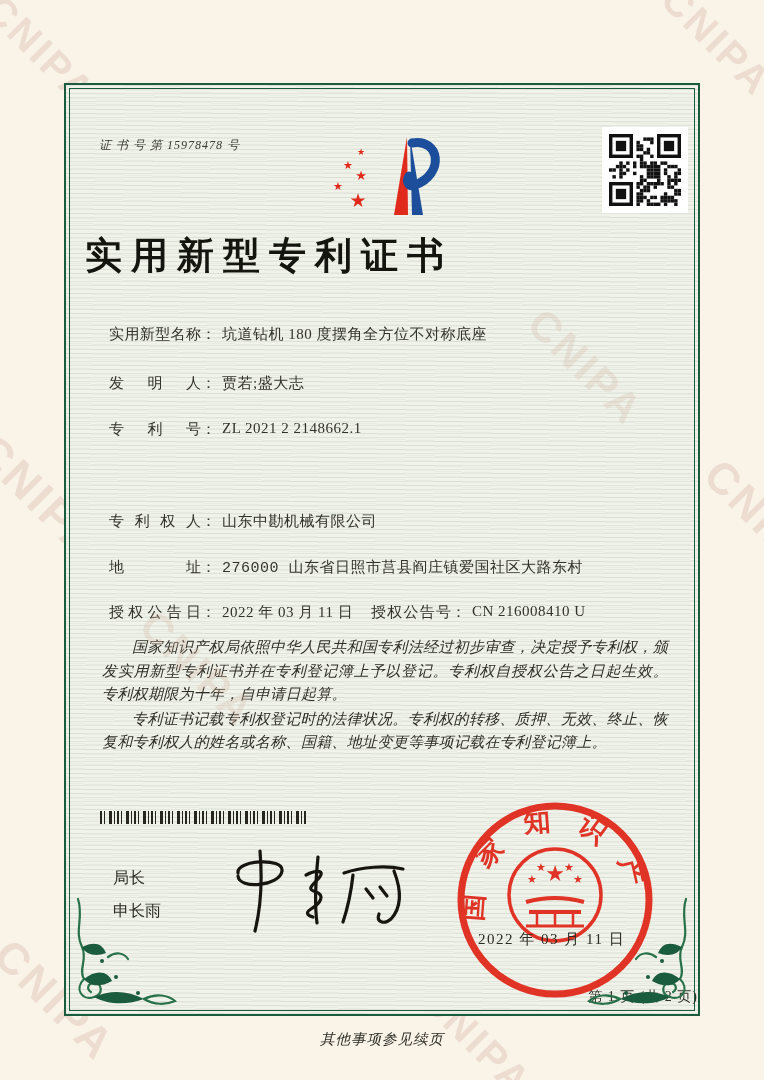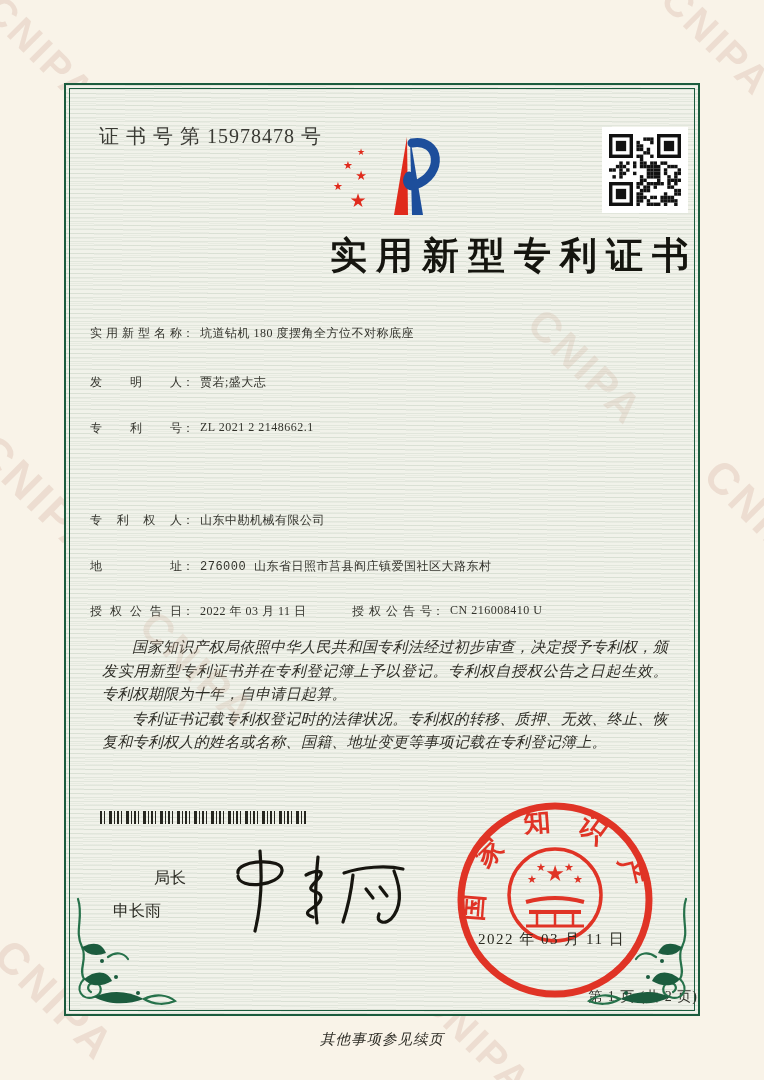--- a/index.html
+++ b/index.html
@@ -34,50 +34,50 @@
     position:absolute;left:64px;top:83px;width:632px;height:929px;
     border:2px solid #1c5c3e;
     background-color:#f1f2ea;
     background-image:
       repeating-linear-gradient(0deg, rgba(120,150,122,.13) 0 1px, rgba(0,0,0,0) 1px 4px),
       repeating-linear-gradient(2deg, rgba(120,150,122,.08) 0 1px, rgba(0,0,0,0) 1px 5px);
     z-index:1;
   }
   .frame-inner{position:absolute;inset:3px;border:1px solid #1c5c3e;pointer-events:none;}
   
-  .cert-no{position:absolute;left:33px;top:38px;font-size:20px;color:#3a3a34;letter-spacing:1px;}
+  .cert-no{position:absolute;left:33px;top:52px;font-size:12px;color:#3a3a34;letter-spacing:1px;font-style:italic;}
   .logo{position:absolute;left:262px;top:48px;width:114px;height:94px;}
   .qr-box{position:absolute;left:536px;top:42px;width:86px;height:86px;background:#fff;}
   .qr-box svg{position:absolute;left:7px;top:7px;}
   .cert-title{
-    position:absolute;left:0;top:146px;width:100%;text-align:right;
-    font-size:37px;font-weight:bold;letter-spacing:9px;padding-left:9px;
+    position:absolute;left:0;top:146px;width:100%;text-align:left;
+    font-size:37px;font-weight:bold;letter-spacing:9px;padding-left:19px;
     box-sizing:border-box;color:#15150f;
   }
   
-  .row{position:absolute;left:24px;width:575px;height:22px;font-size:12px;color:#33332c;white-space:nowrap;}
+  .row{position:absolute;left:43px;width:575px;height:22px;font-size:15px;color:#33332c;white-space:nowrap;}
   .row .lab{display:inline-block;width:92px;text-align:justify;text-align-last:justify;vertical-align:top;}
   .row .col{display:inline-block;vertical-align:top;}
   .row .val{display:inline-block;margin-left:6px;vertical-align:top;letter-spacing:.5px;}
   .r0{top:240px;} .r1{top:289px;} .r2{top:335px;text-decoration:underline;} .r3{top:381px;}
   .r4{top:427px;} .r5{top:473px;font-family:Liberation Mono, monospace;} .r6{top:518px;}
   .field2{position:absolute;left:262px;top:0;white-space:nowrap;}
   
   .paras{position:absolute;left:36px;top:551px;width:566px;font-size:15px;
     line-height:23.5px;color:#2e2d26;font-style:italic;letter-spacing:.3px;text-align:justify;}
   .paras p{margin:0 0 1px 0;text-indent:2em;}
   
   .barcode{position:absolute;left:34px;top:726px;width:208px;height:13px;
     background:repeating-linear-gradient(90deg,
       #26261f 0 2px, rgba(0,0,0,0) 2px 4px,
       #26261f 4px 5px, rgba(0,0,0,0) 5px 9px,
       #26261f 9px 12px, rgba(0,0,0,0) 12px 14px,
       #26261f 14px 15px, rgba(0,0,0,0) 15px 17px);}
   .signer-title{position:absolute;left:47px;top:783px;font-size:16px;color:#2c2c24;
-    font-family:"Liberation Sans","DejaVu Sans",sans-serif;margin-left:41px;}
+    font-family:"Liberation Sans","DejaVu Sans",sans-serif;}
   .signer-name{position:absolute;left:47px;top:816px;font-size:16px;color:#2c2c24;
     font-family:Liberation Serif, serif;}
   .sig{position:absolute;left:160px;top:760px;}
   .seal{position:absolute;left:388px;top:714px;opacity:.95;z-index:2;}
   .seal-date{position:absolute;left:412px;top:845px;width:210px;font-size:15px;
     color:#2b2b22;letter-spacing:1.5px;z-index:3;white-space:nowrap;}
   .page-info{position:absolute;left:0;top:903px;width:100%;text-align:right;
     font-size:14px;color:#33332c;letter-spacing:1px;}
   .note{position:absolute;left:0;top:1030px;width:100%;text-align:center;
     font-size:14.5px;color:#2e2d26;font-style:italic;letter-spacing:1px;z-index:1;}

